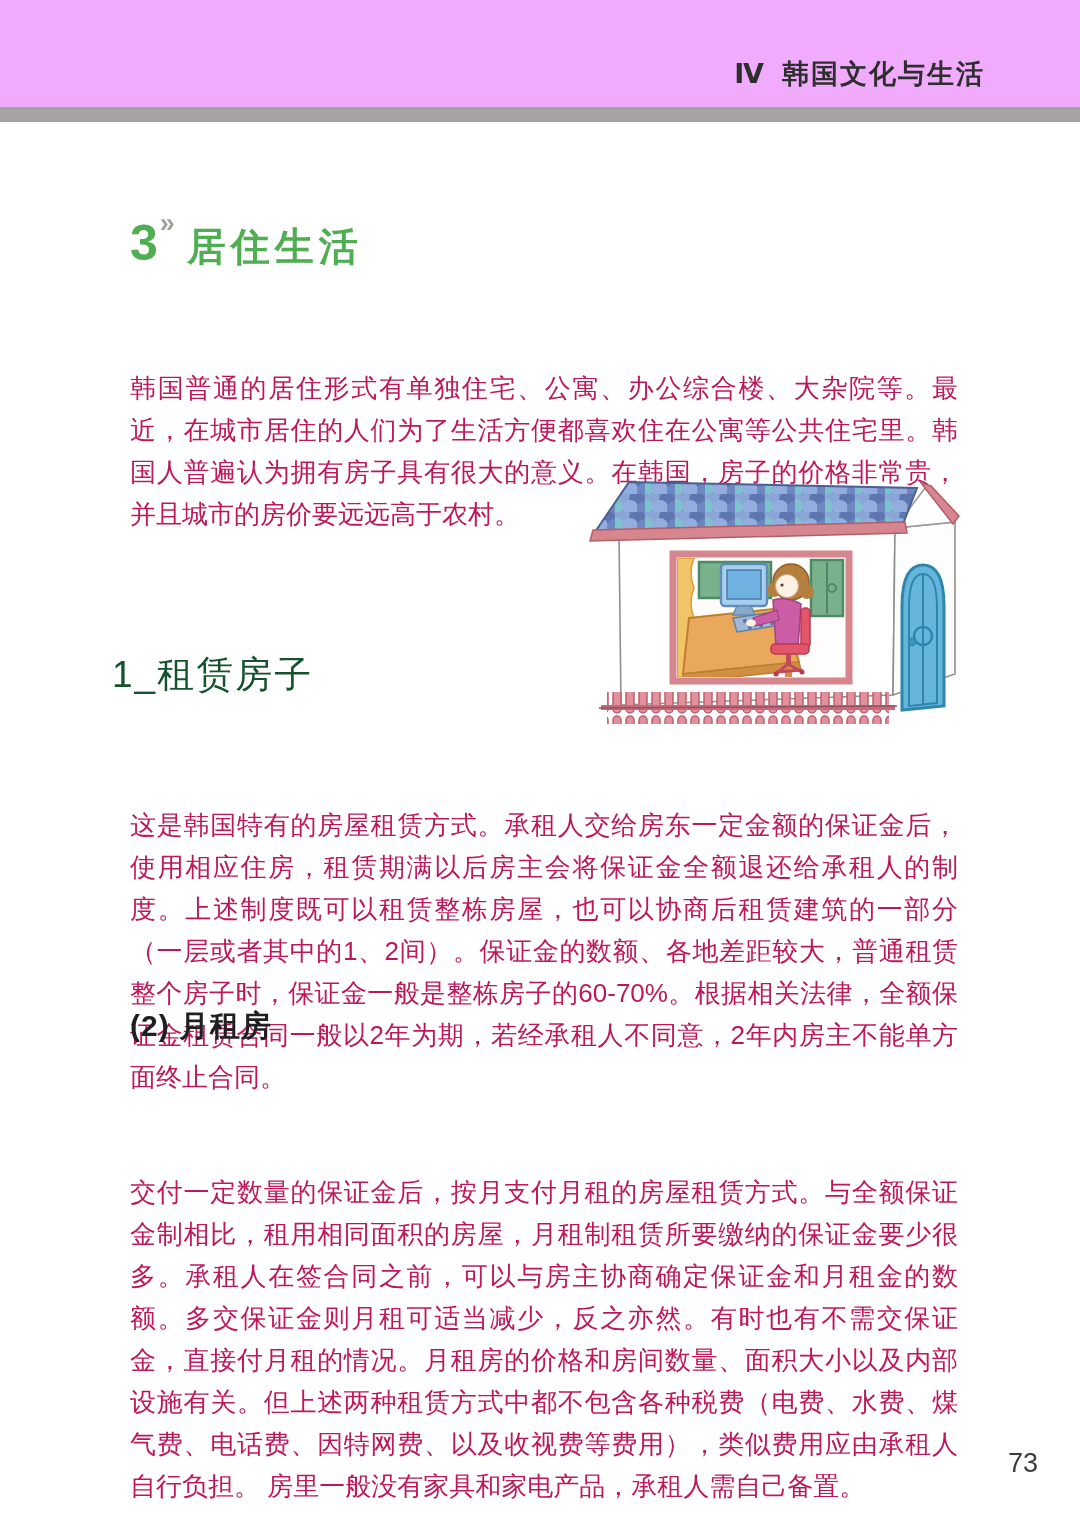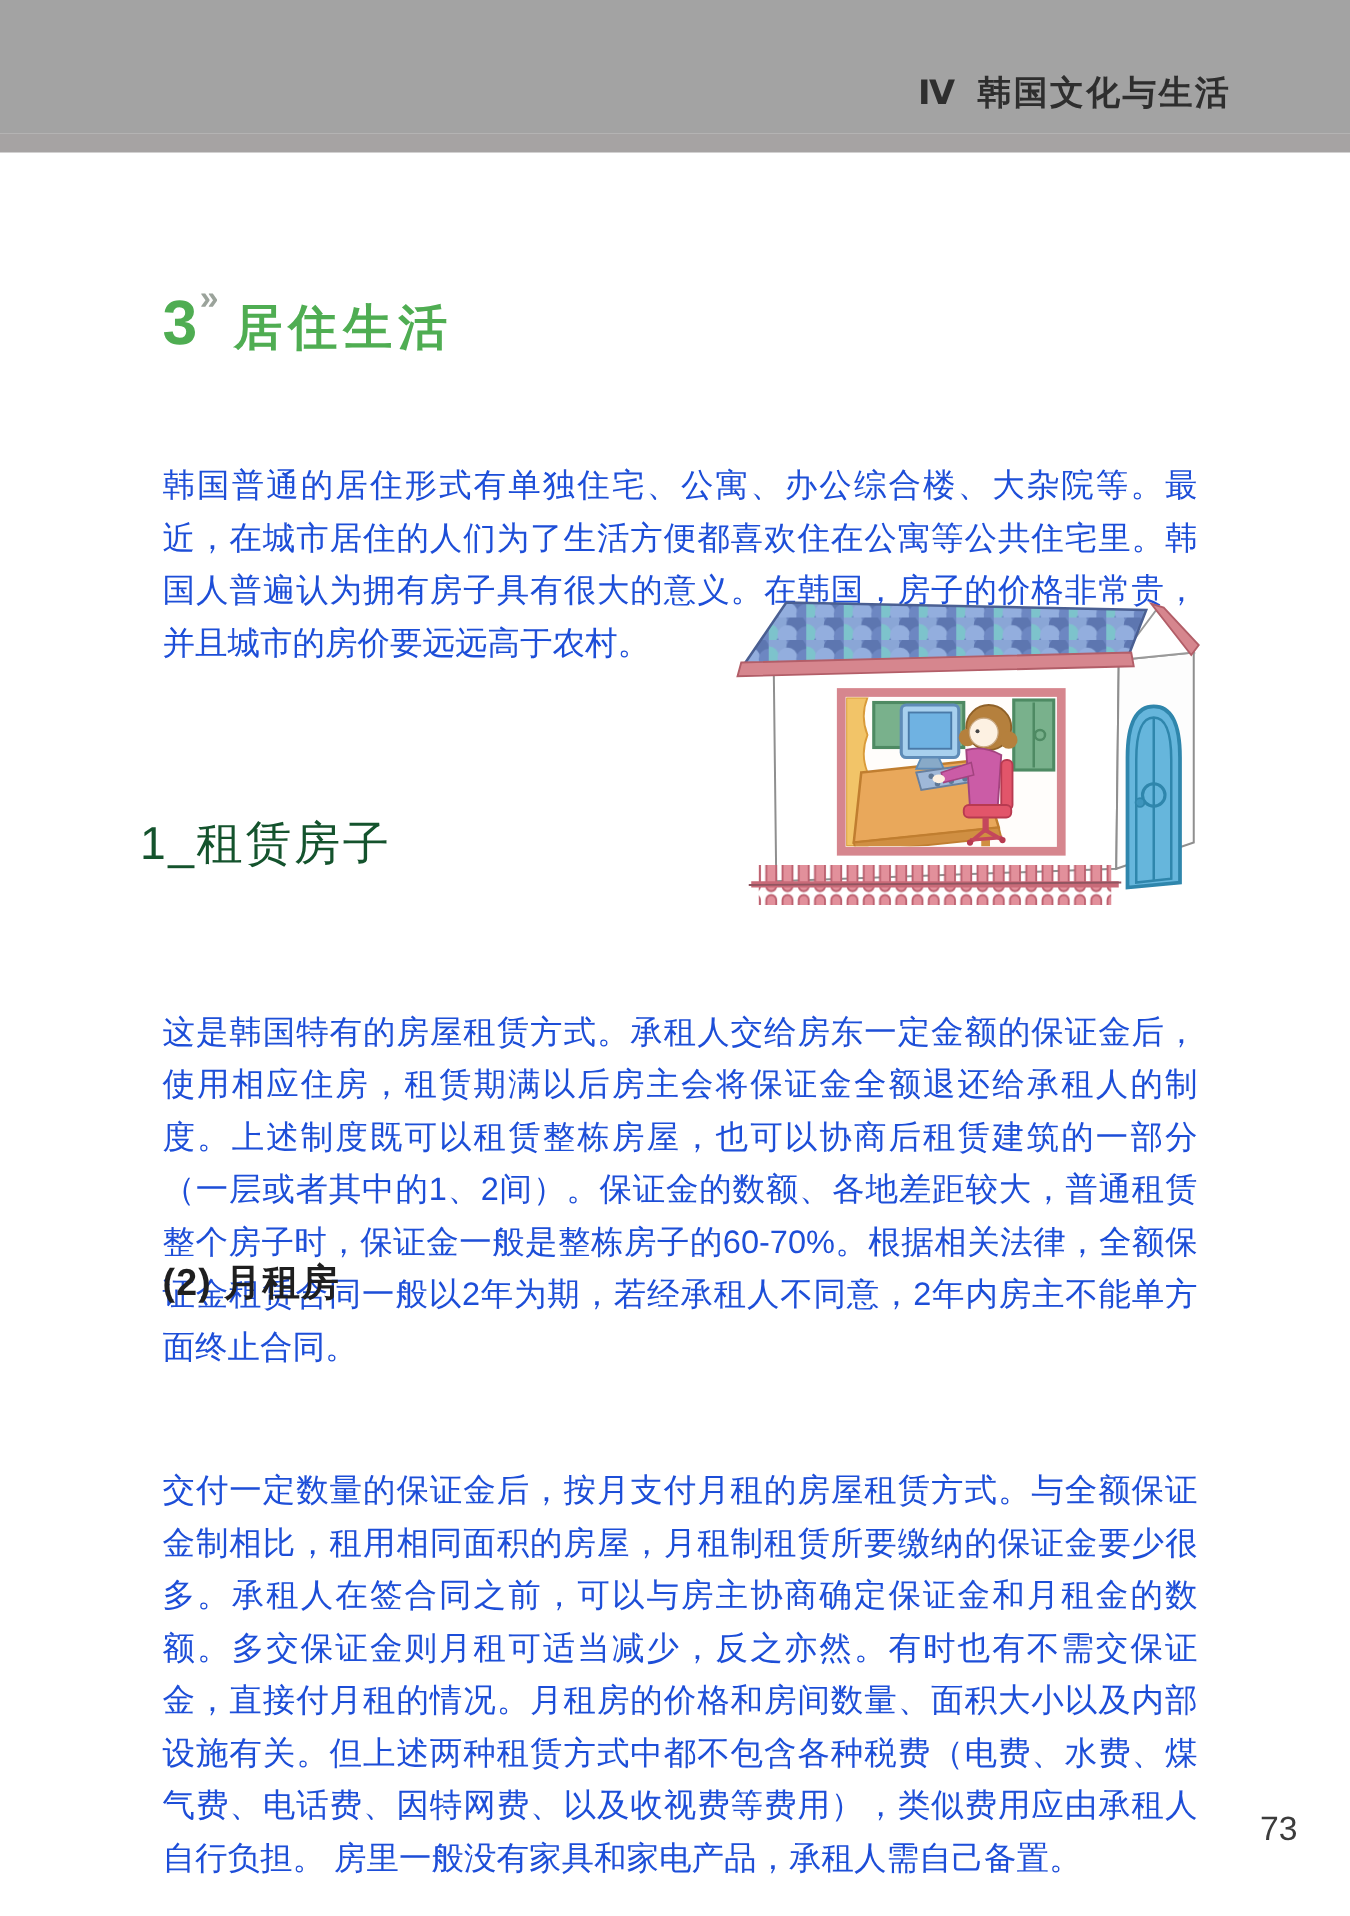--- a/index.html
+++ b/index.html
@@ -2,31 +2,31 @@
 <html><head>
 <meta charset="utf-8">
 <style>
   html,body { margin:0; padding:0; background:#e8e8e8; }
   .page {
     position:relative; width:1080px; height:1533px; margin:0 auto;
     background:#ffffff; overflow:hidden;
     font-family:"Liberation Sans","DejaVu Sans",sans-serif;
     color:#262626;
   }
-  .header-band { position:absolute; top:0; left:0; width:1080px; height:107px; background:#a3a3a3; }
+  .header-band { position:absolute; top:0; left:0; width:1080px; height:107px; background:#f0abfc; }
   .header-text { position:absolute; right:95px; top:56px; font-size:27px; font-weight:bold; color:#2e2e2e; letter-spacing:2px; }
   .chapter-label { margin-right:16px; }
   .divider-bar { position:absolute; top:107px; left:0; width:1080px; height:15px; background:#a6a3a3; }
 
-  .doc-title { position:absolute; left:130px; top:208px; white-space:nowrap;margin-top:15px; }
+  .doc-title { position:absolute; left:130px; top:208px; white-space:nowrap; }
   .title-number { font-size:50px; font-weight:bold; color:#4fad52; }
   .title-marker { font-size:27px; font-weight:bold; color:#9ba39b; vertical-align:28px; margin:0 12px 0 2px; }
   .title-text { font-size:39px; font-weight:bold; color:#4fad52; letter-spacing:5px; }
 
-  .body-text { font-size:26px; line-height:42px; text-align:justify; color:#1d4ed8; }
+  .body-text { font-size:26px; line-height:42px; text-align:justify; color:#be185d; }
   .intro-paragraph { position:absolute; left:130px; top:341px; width:828px; }
 
   .illustration { position:absolute; left:585px; top:458px; width:400px; height:300px; }
 
   .section-label { position:absolute; left:112px; top:650px; font-size:37px; color:#14532d; letter-spacing:2px; }
 
   .sub-heading { position:absolute; left:130px; font-size:30px; font-weight:bold; color:#1f1f1f; letter-spacing:1px; }
   .sub1-heading { top:727px; }
   .sub1-body { position:absolute; left:130px; top:778px; width:828px; }
   .sub2-heading { top:1006px; }

